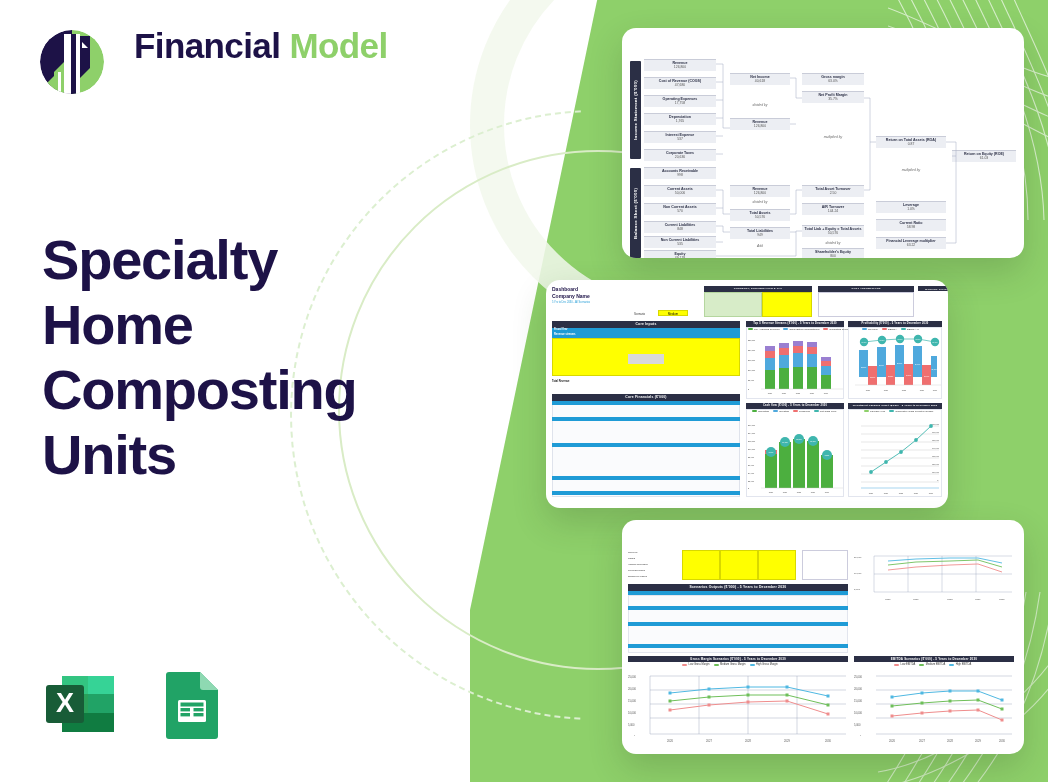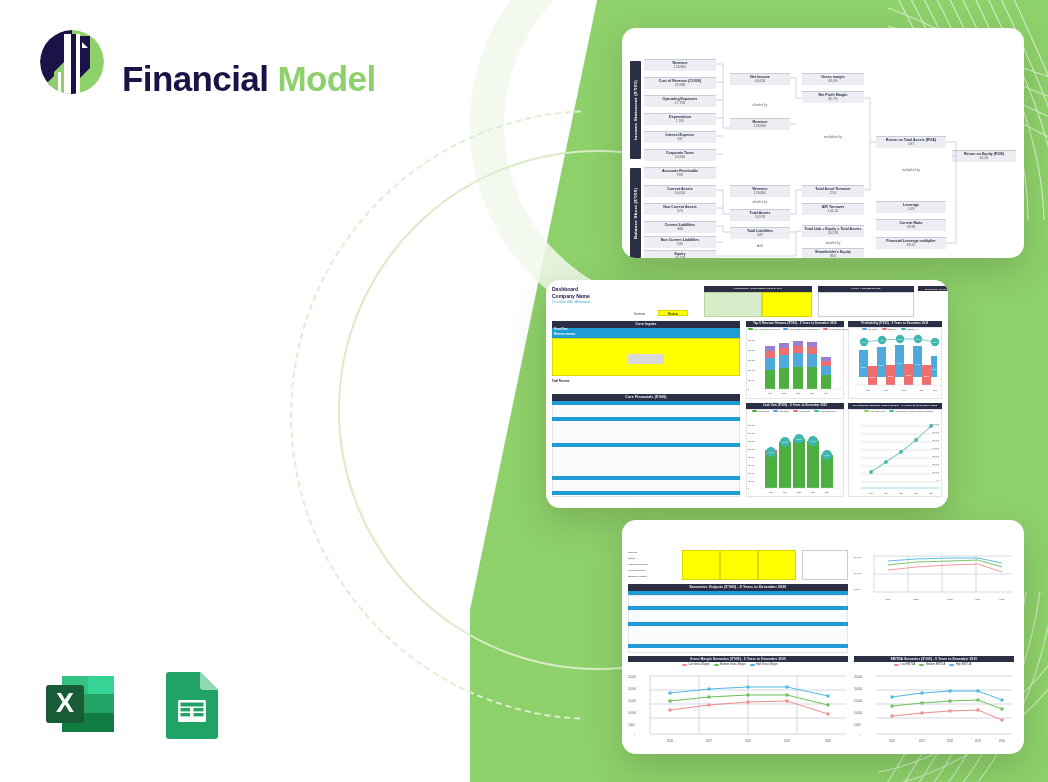--- a/index.html
+++ b/index.html
@@ -40,21 +40,21 @@
     position:absolute; left:470px; top:-90px; width:430px; height:430px;
     border:34px solid #f2f8ec; border-radius:50%;
     clip-path:polygon(0 0, 46% 0, 46% 100%, 0 100%);
     opacity:.85;
   }
   .fan-tr { position:absolute; right:-20px; top:-10px; width:180px; height:230px; opacity:.75; }
   .fan-br { position:absolute; right:-10px; bottom:-20px; width:180px; height:210px; opacity:.7; }
 
   
   .left { position:absolute; left:0; top:0; width:470px; height:782px; }
-  .logo-row { position:absolute; left:38px; top:28px; display:flex; align-items:flex-end; gap:16px; }
+  .logo-row { position:absolute; left:38px; top:28px; display:flex; align-items:flex-start; gap:28px; }
   .logo-mark { width:68px; height:68px; position:relative; }
   .brand-text { font-size:35px; font-weight:700; letter-spacing:-.6px; line-height:1; }
   .brand-fin { color:#1d1247; }
   .brand-mod { color:#8ed06a; }
 
   .headline {
     position:absolute; left:42px; top:228px; width:400px;
     font-size:56px; line-height:1.16; font-weight:700;
     color:#1d1247; letter-spacing:-1.2px;
   }
@@ -180,20 +180,21 @@
             <path d="M6 58 L16 48 L16 68 L6 68 Z" fill="#8ed06a"></path>
           </g>
         </svg>
       </div>
       <div class="brand-text">
         <span class="brand-fin">Financial</span>
         <span class="brand-mod">Model</span>
       </div>
     </div>
 
+    <div class="headline">Specialty Home Composting Units</div>
 
     <div class="app-icons">
       <div>
         <svg width="80" height="80" viewBox="0 0 80 80">
           <rect x="22" y="12" width="52" height="56" rx="3" fill="#21a366"></rect>
           <rect x="22" y="12" width="26" height="18" fill="#33c481"></rect>
           <rect x="48" y="12" width="26" height="18" fill="#36d396"></rect>
           <rect x="48" y="30" width="26" height="19" fill="#21a366"></rect>
           <rect x="22" y="30" width="26" height="19" fill="#2aa05a"></rect>
           <rect x="22" y="49" width="52" height="19" fill="#107c41"></rect>

